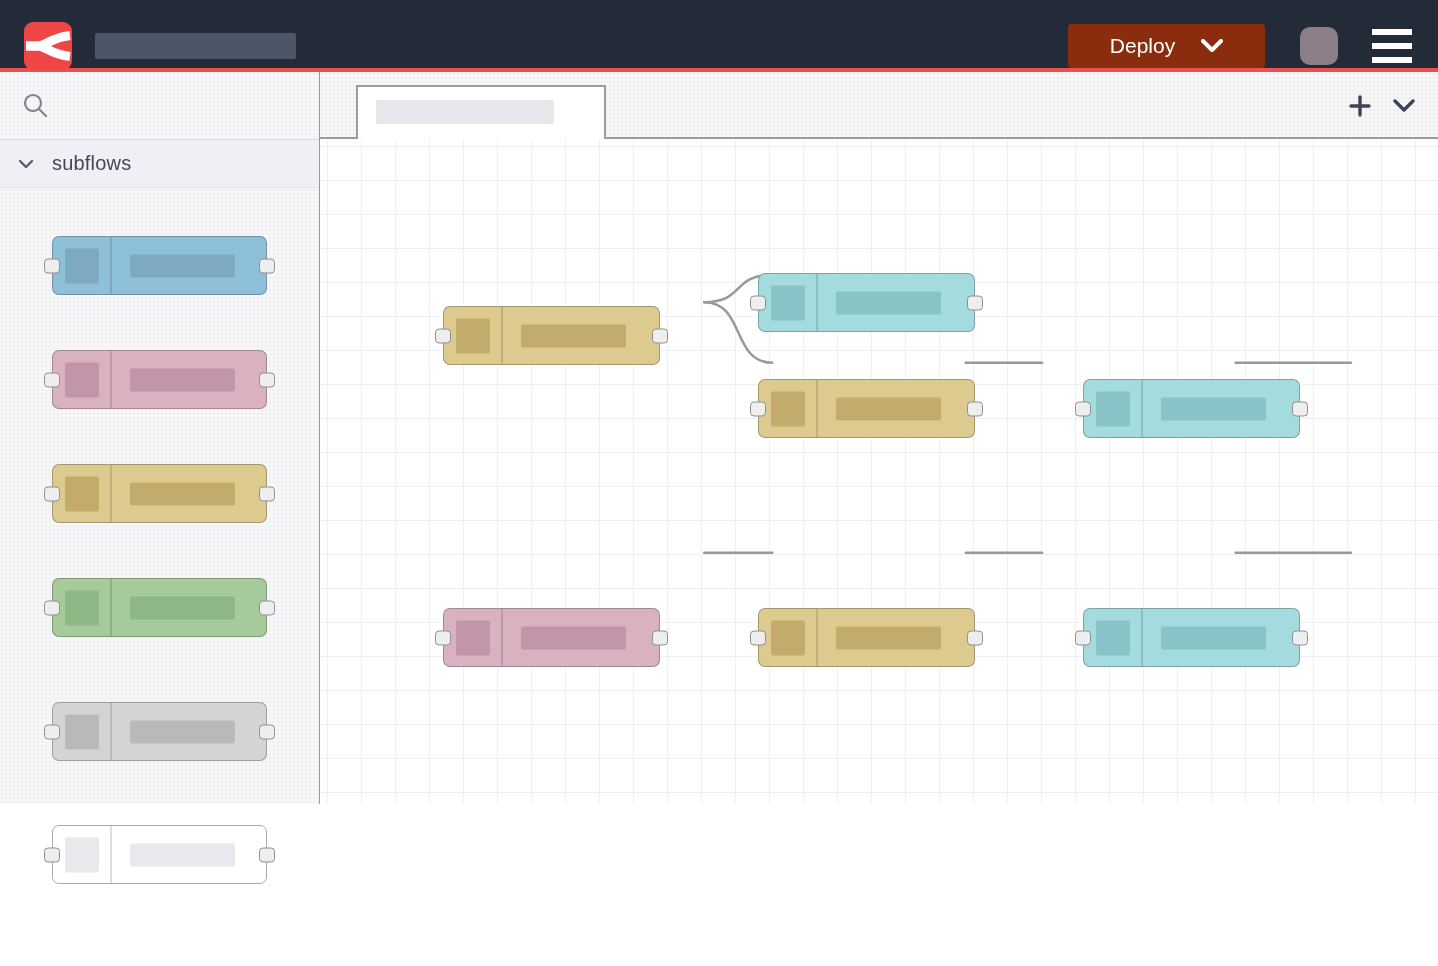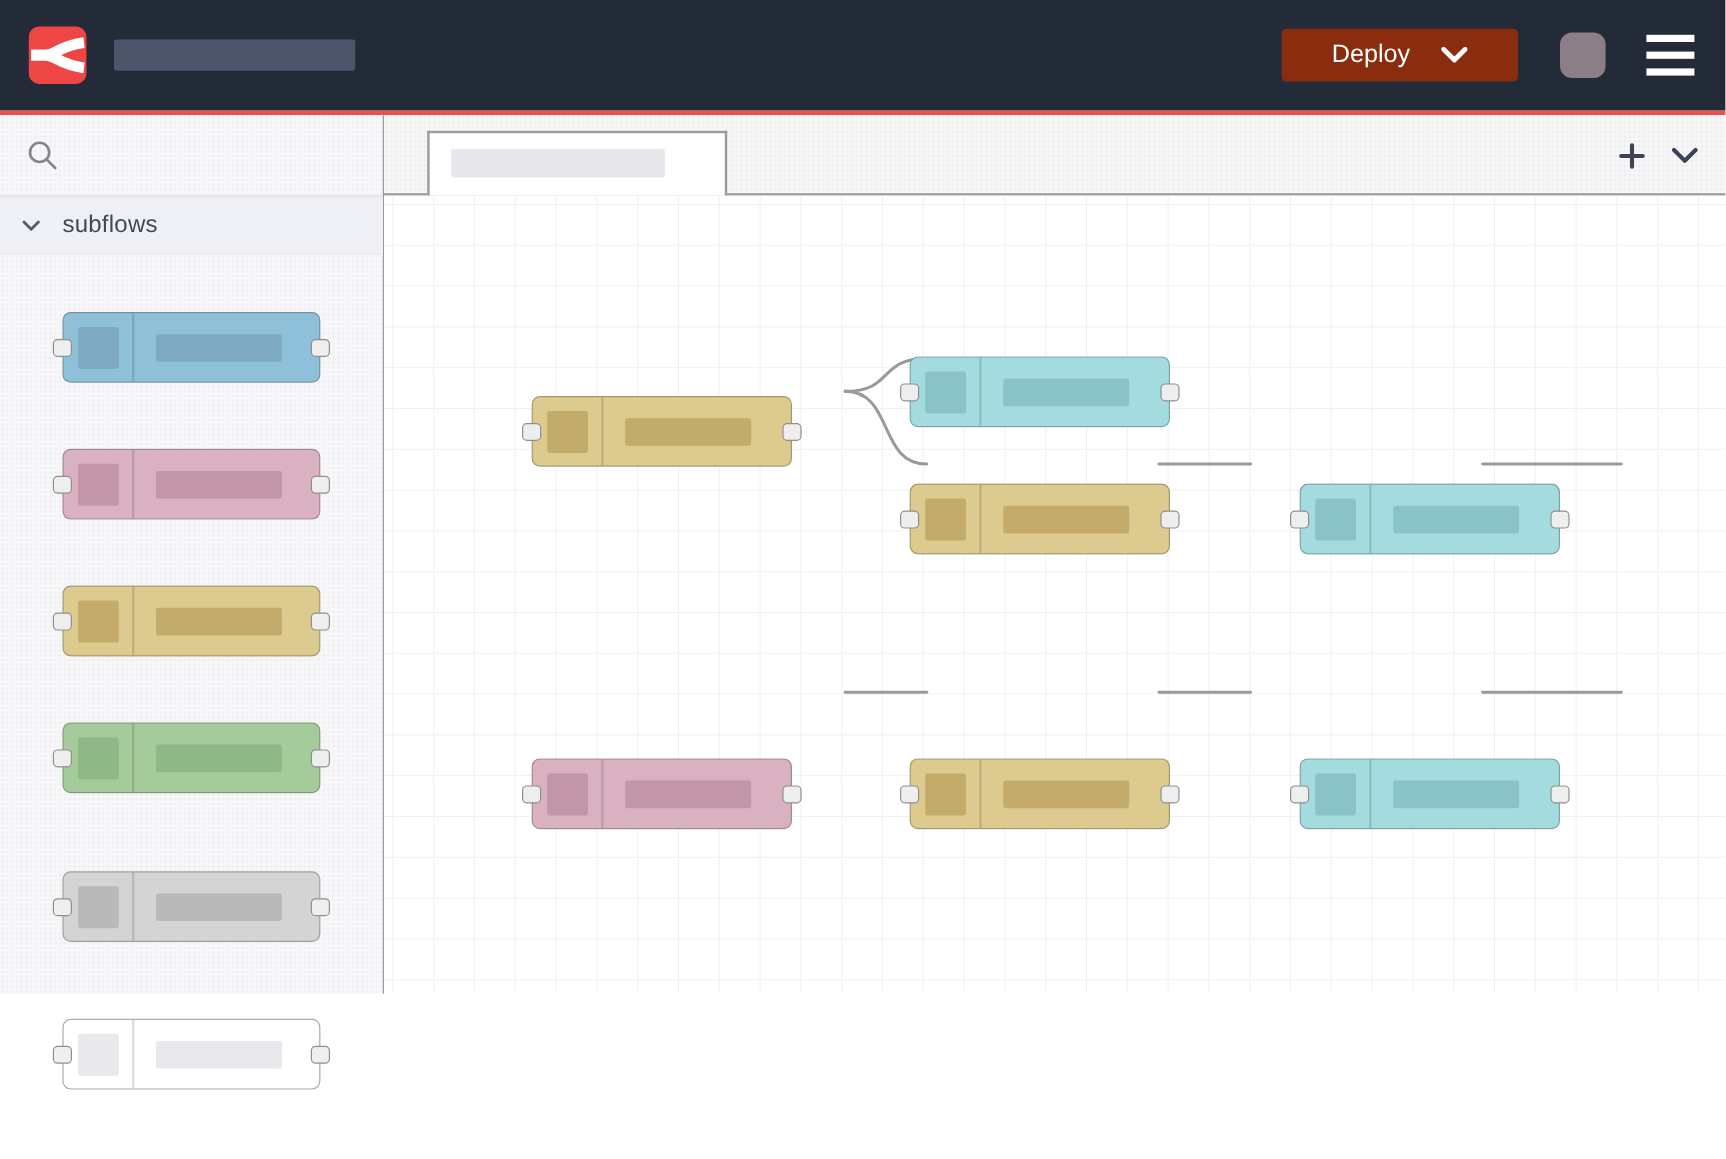--- a/index.html
+++ b/index.html
@@ -1,20 +1,20 @@
 <!DOCTYPE html>
 <html><head>
 <meta charset="utf-8">
 <style>
   * { margin:0; padding:0; box-sizing:border-box; }
   html,body { width:1438px; height:966px; overflow:hidden;
     font-family:"Liberation Sans", sans-serif; background:#ffffff; }
 
   
-  .header { position:relative; height:92px; background:#232b39;
+  .header { position:relative; height:68px; background:#232b39;
     display:flex; align-items:center; }
   .logo { position:absolute; left:24px; top:22px; width:48px; height:48px;
     background:#ee4645; border-radius:9px; display:flex; align-items:center;
     justify-content:center; }
   .title-ph { position:absolute; left:95px; top:33px; width:201px; height:26px;
     background:#4c5668; border-radius:2px; }
   .deploy-btn { position:absolute; right:173px; top:24px; width:197px; height:44px;
     background:#8a2d0e; border:none; border-radius:4px; color:#ffffff;
     font-family:"Liberation Sans", sans-serif; font-size:21px; font-weight:500;
     display:flex; align-items:center; justify-content:center; gap:26px; cursor:pointer; }

